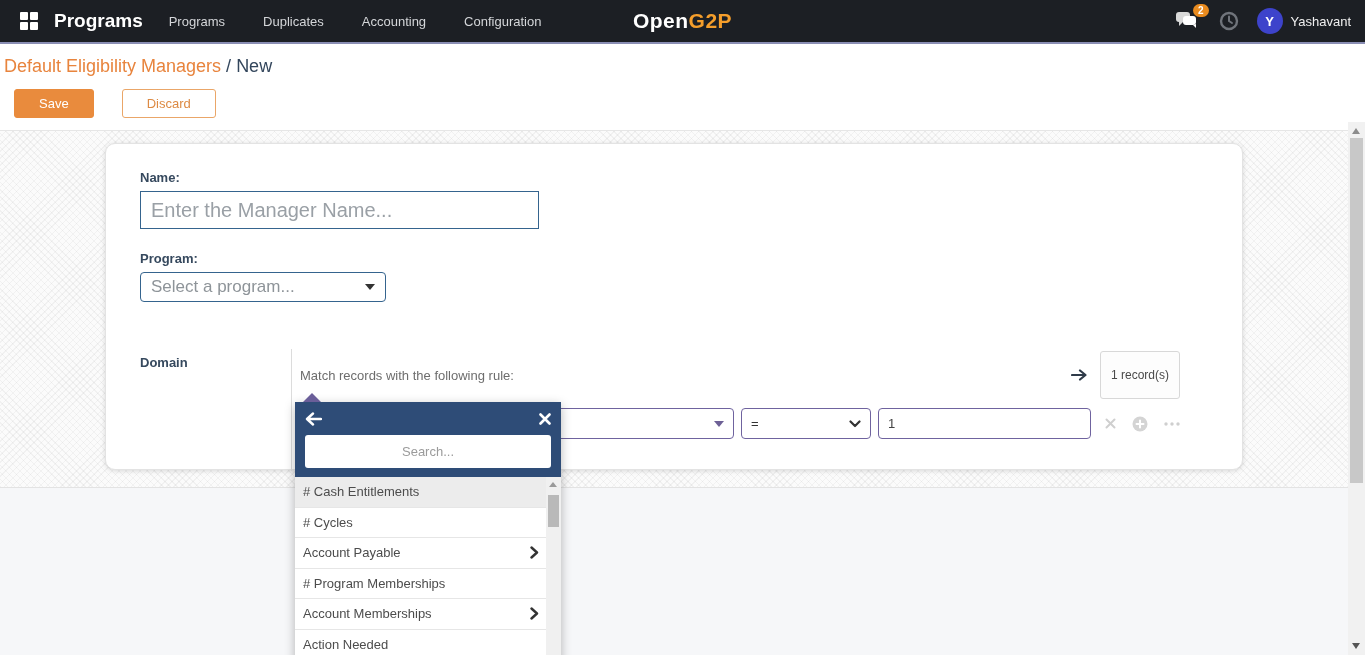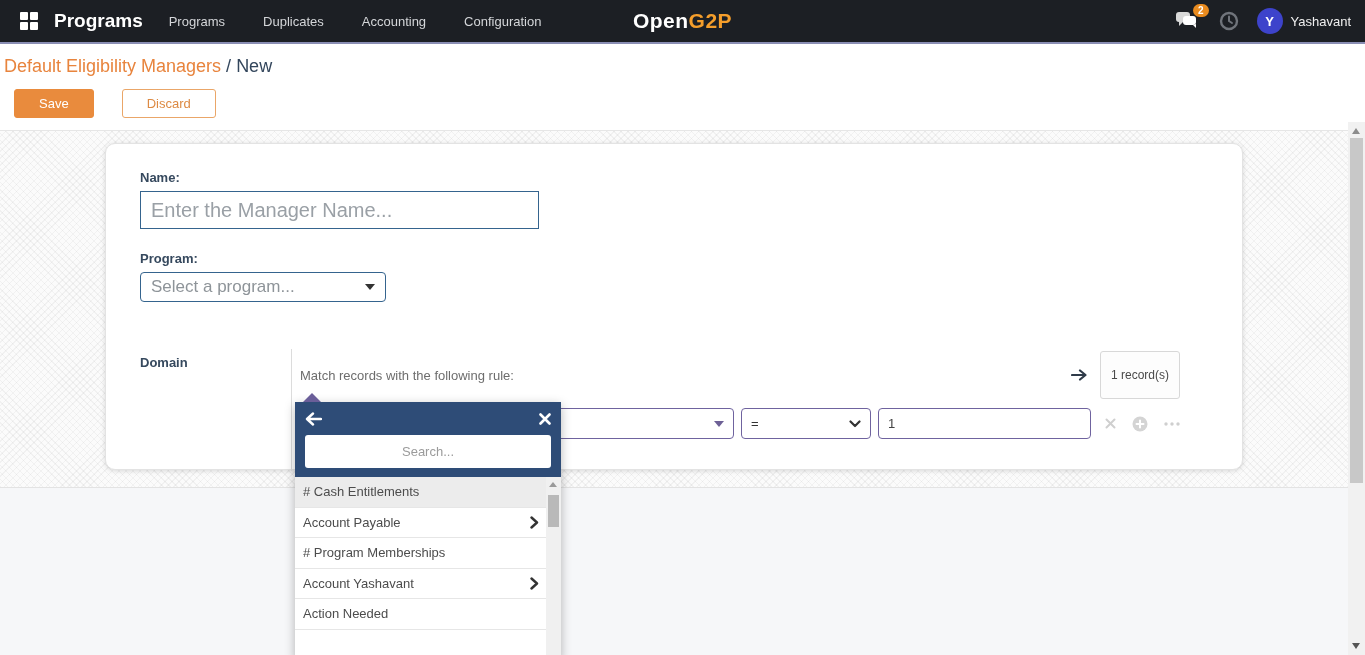--- a/index.html
+++ b/index.html
@@ -262,30 +262,33 @@
         </svg>
       </div>
       <input class="dd-search" type="text" placeholder="Search..." style="">
     </div>
 
     <div class="dd-list">
       <div class="dd-item hl">
         <span class="lbl"># Cash Entitlements</span>
       </div>
       <div class="dd-item">
+        <span class="lbl"># Cycles</span>
+      </div>
+      <div class="dd-item">
         <span class="lbl">Account Payable</span>
         <svg width="9" height="13" viewBox="0 0 9 13">
           <path d="M1.5 1.5 L7 6.5 L1.5 11.5" fill="none" stroke="#333" stroke-width="2.4" stroke-linecap="round" stroke-linejoin="round"></path>
         </svg>
       </div>
       <div class="dd-item">
         <span class="lbl"># Program Memberships</span>
       </div>
       <div class="dd-item">
-        <span class="lbl">Account Yashavant</span>
+        <span class="lbl">Account Memberships</span>
         <svg width="9" height="13" viewBox="0 0 9 13">
           <path d="M1.5 1.5 L7 6.5 L1.5 11.5" fill="none" stroke="#333" stroke-width="2.4" stroke-linecap="round" stroke-linejoin="round"></path>
         </svg>
       </div>
       <div class="dd-item">
         <span class="lbl">Action Needed</span>
       </div>
       <div class="dd-item">
         
       </div>

